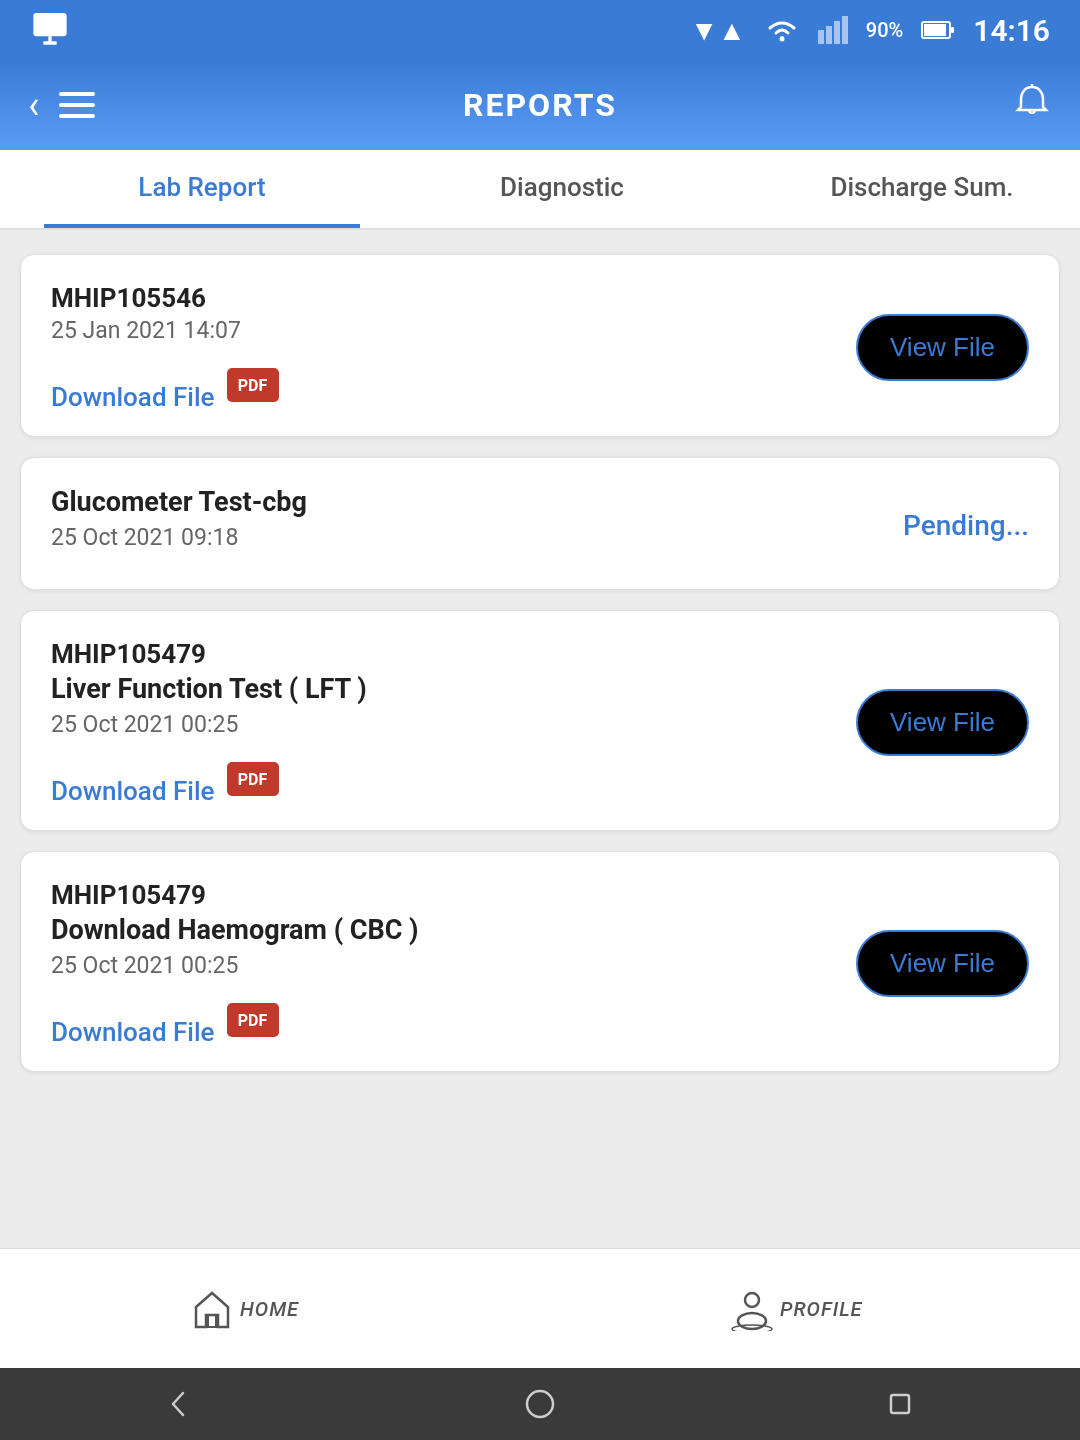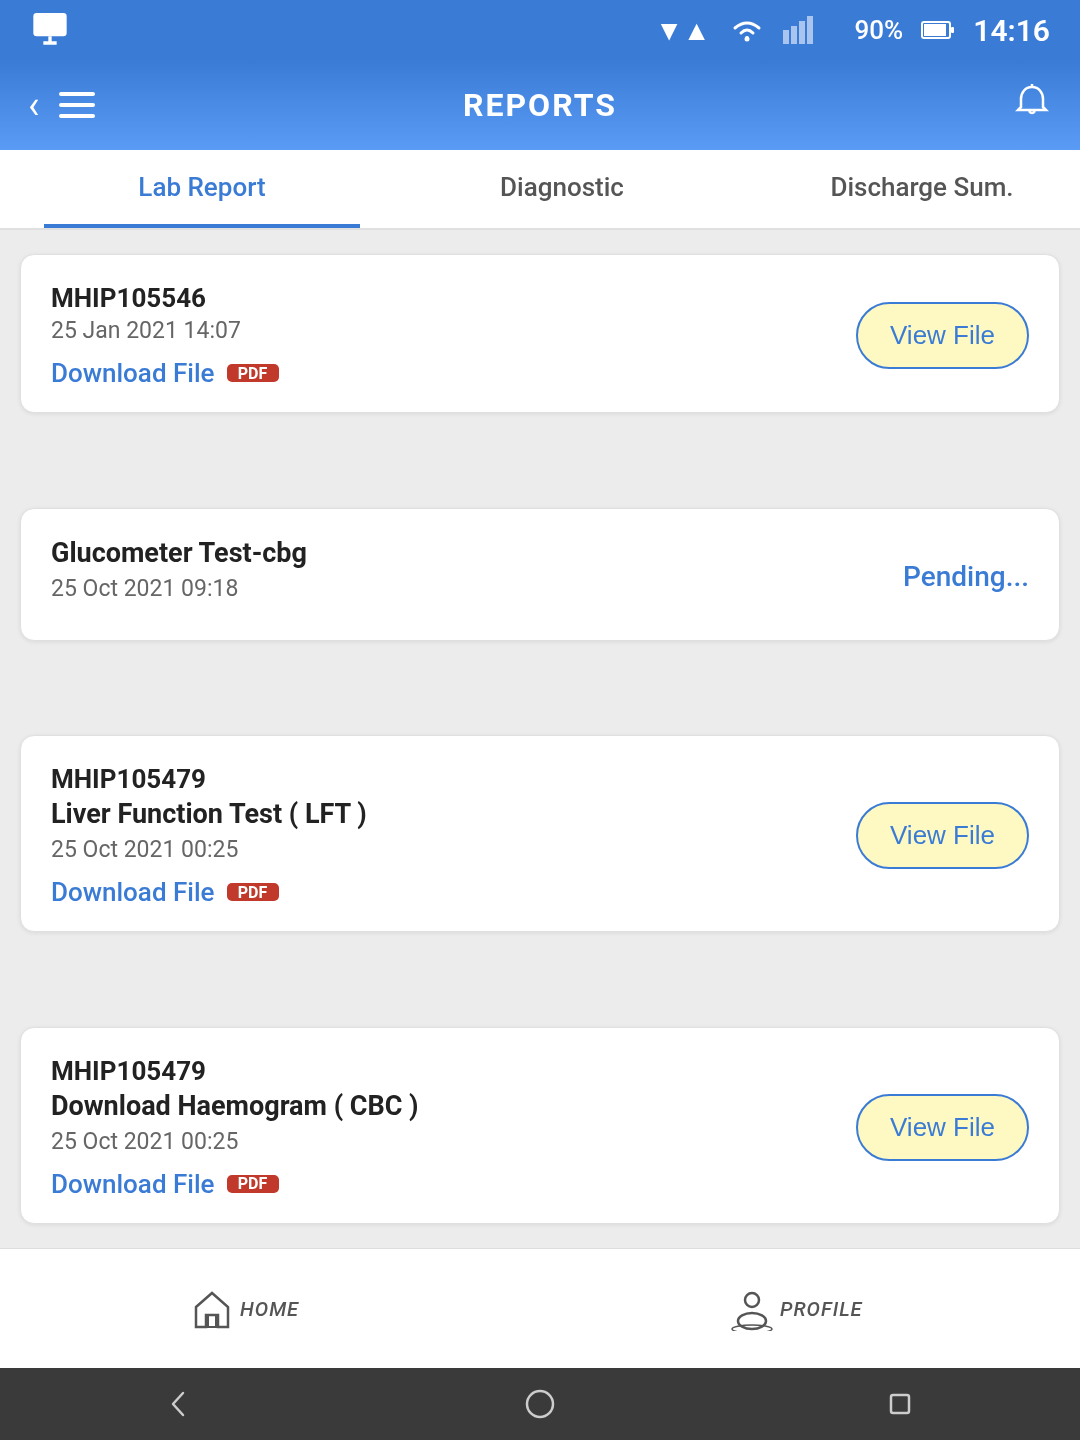--- a/index.html
+++ b/index.html
@@ -18,21 +18,21 @@
     .status-bar {
       background: #3a7bd5;
       height: 60px;
       display: flex;
       align-items: center;
       justify-content: flex-end;
       padding: 0 30px;
       gap: 18px;
     }
     .status-bar .wifi-icon { color: white; font-size: 28px; }
-    .status-bar .battery-text { color: white; font-size: 26px; font-weight: 500; margin-left: 24px; }
+    .status-bar .battery-text { color: white; font-size: 20px; font-weight: 500; }
     .status-bar .time { color: white; font-size: 30px; font-weight: 600; }
     .status-left { margin-right: auto; }
     .status-left svg { width: 40px; height: 40px; fill: white; }
 
     
     .navbar {
       background: linear-gradient(180deg, #3a7bd5 0%, #5a9bf5 100%);
       height: 90px;
       display: flex;
       align-items: center;
@@ -104,21 +104,20 @@
 
     
     .content {
       flex: 1;
       background: #ececec;
       overflow-y: auto;
       padding: 24px 20px;
       display: flex;
       flex-direction: column;
       gap: 20px;
-      justify-content: space-between;
     }
 
     
     .report-card {
       background: white;
       border-radius: 14px;
       padding: 28px 30px 24px 30px;
       display: flex;
       align-items: center;
       box-shadow: 0 1px 4px rgba(0,0,0,0.08);
@@ -147,47 +146,48 @@
     .download-row {
       display: flex;
       align-items: center;
       gap: 12px;
     }
     .download-link {
       font-size: 26px;
       color: #3a7bd5;
       font-weight: 500;
       cursor: pointer;
+      margin-top: 24px;
     }
     .pdf-badge {
       background: #c0392b;
       color: white;
       font-size: 16px;
       font-weight: 700;
       padding: 4px 8px;
       border-radius: 5px;
       display: flex;
       align-items: center;
       justify-content: center;
       min-width: 52px;
-      height: 18px;
+      height: 34px;
     }
     .report-action {
       display: flex;
       align-items: center;
       justify-content: center;
     }
     .view-file-btn {
       border: 2.5px solid #3a7bd5;
       border-radius: 50px;
       color: #3a7bd5;
       font-size: 26px;
       font-weight: 500;
       padding: 16px 32px;
-      background: #fef9c3;
+      background: #000000;
       cursor: pointer;
       white-space: nowrap;
     }
     .pending-text {
       color: #3a7bd5;
       font-size: 28px;
       font-weight: 500;
     }
 
     

